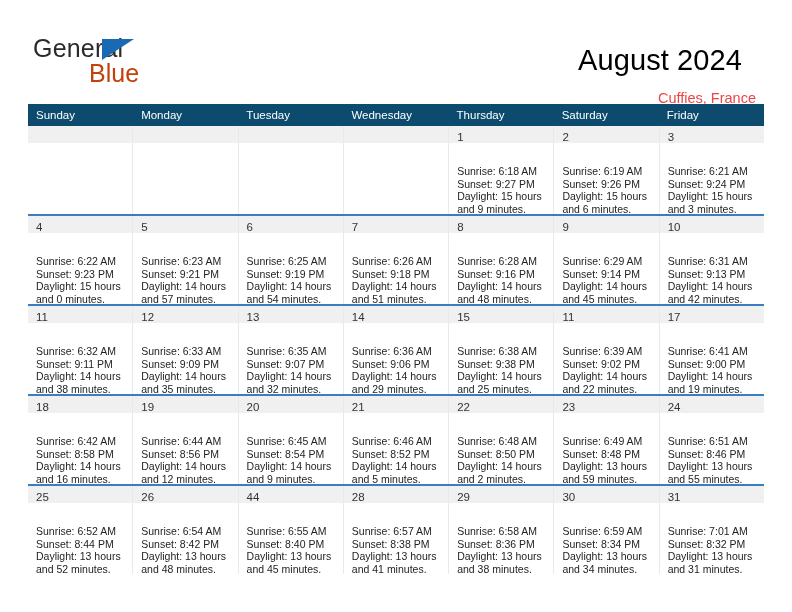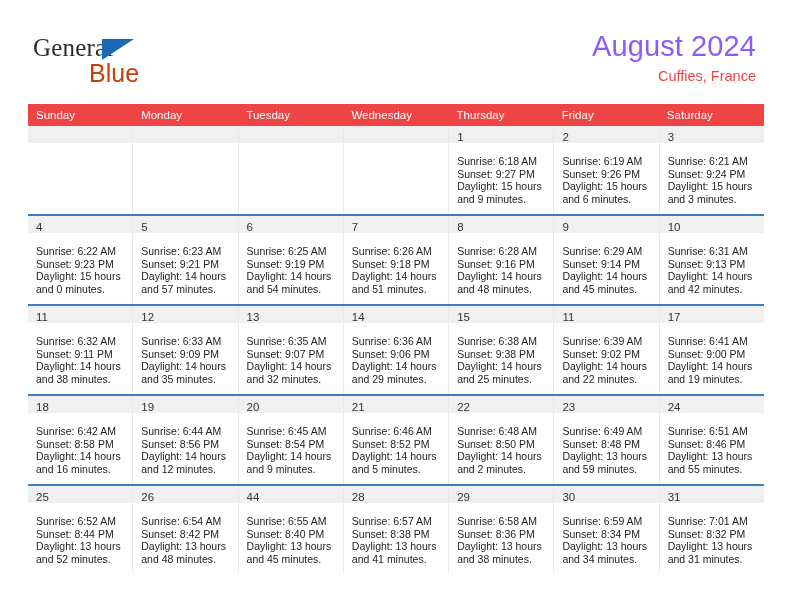--- a/index.html
+++ b/index.html
@@ -37,21 +37,21 @@
     width: 230px;
     height: 56px;
   }
   .brand-general {
     position: absolute;
     left: 0;
     top: 0;
     font-size: 25px;
     letter-spacing: 0.2px;
     color: #2b2b2b;
-    font-family: Liberation Serif, serif;
+    font-family: Liberation Sans, sans-serif;
   }
   .brand-triangle {
     position: absolute;
     left: 69px;
     top: 5px;
     width: 0;
     height: 0;
     border-left: 32px solid #1a6ab3;
     border-bottom: 21px solid transparent;
   }
@@ -64,43 +64,43 @@
     font-family: "Liberation Sans", sans-serif;
   }
   .title-block {
     position: absolute;
     right: 36px;
     top: 30px;
     text-align: right;
   }
   .cal-title {
     font-size: 29px;
-    color: #8b5cf6;
+    color: #000000;
     line-height: 1.12;
     font-weight: normal;
-    margin: 0;
+    margin: 14px;
     letter-spacing: 0.1px;
   }
   .cal-subtitle {
     font-size: 14.5px;
     color: #ef4444;
     margin: 6px 0 0 0;
     line-height: 1.2;
   }
 
   
   .calendar {
     position: absolute;
     left: 28px;
     top: 104px;
     width: 736px;
   }
   .weekday-row {
     display: flex;
-    background: #ef4444;
+    background: #0c4a6e;
     height: 22px;
   }
   .weekday {
     flex: 1 1 0;
     color: #ffffff;
     font-size: 11.5px;
     line-height: 22px;
     padding-left: 8px;
     box-sizing: border-box;
     white-space: nowrap;
@@ -132,21 +132,22 @@
     background: #f0f0f0;
     padding: 1px 0 0 8px;
     box-sizing: border-box;
   }
   .day-num {
     font-size: 11.5px;
     color: #333333;
     line-height: 15px;
   }
   .day-body {
-    padding: 12px 5px 0 8px;
+    padding: 4px 5px 0 8px;
+    margin-top: 18px;
   }
   .day-line {
     font-size: 10.5px;
     line-height: 12.6px;
     color: #232323;
     white-space: nowrap;
   }
   .day-cell.empty .day-head {
     background: #f0f0f0;
   }
@@ -172,22 +173,22 @@
   </div>
 
   <div class="calendar">
 
     <div class="weekday-row">
       <div class="weekday">Sunday</div>
       <div class="weekday">Monday</div>
       <div class="weekday">Tuesday</div>
       <div class="weekday">Wednesday</div>
       <div class="weekday">Thursday</div>
+      <div class="weekday">Saturday</div>
       <div class="weekday">Friday</div>
-      <div class="weekday">Saturday</div>
     </div>
 
     <div id="weeks-container">
         <div class="week-row first">
           <div class="day-cell empty">
             <div class="day-head"><span class="day-num"></span></div>
           </div>
           <div class="day-cell empty">
             <div class="day-head"><span class="day-num"></span></div>
           </div>

